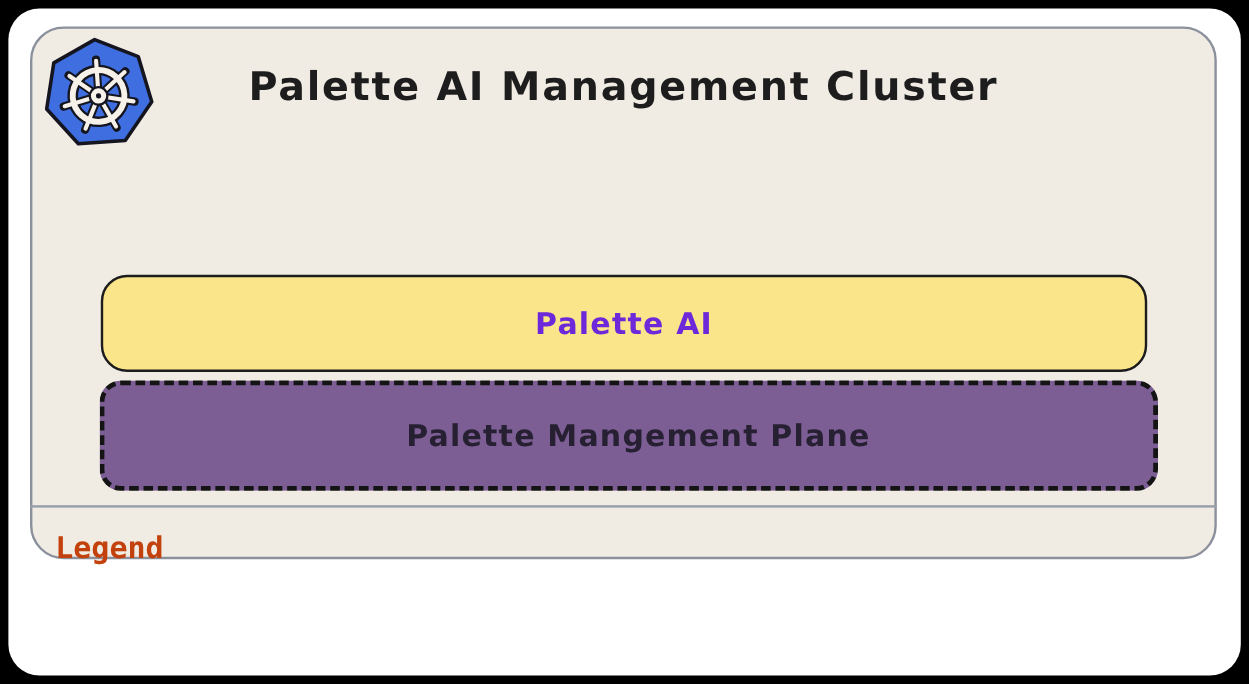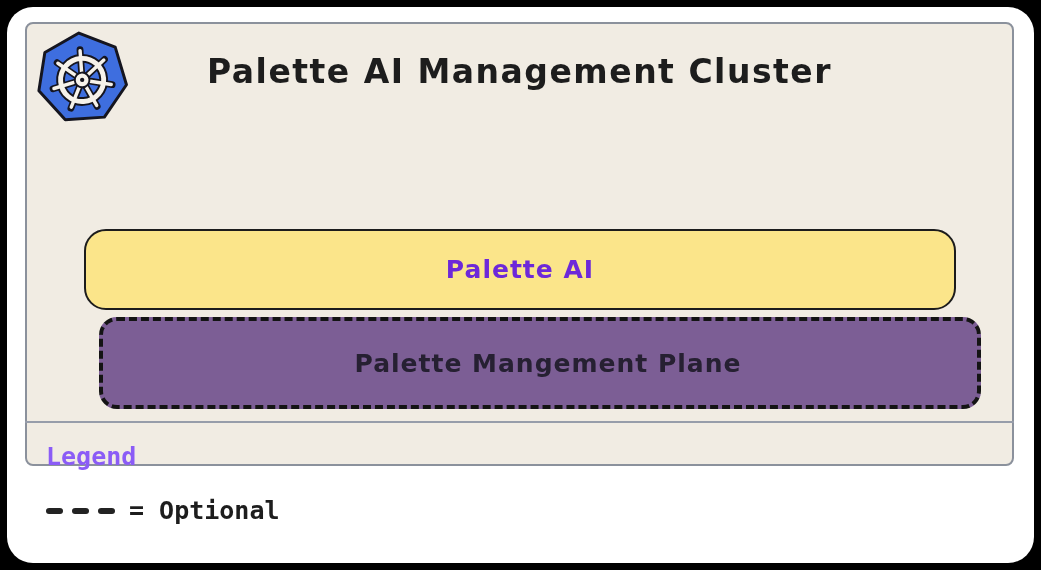--- a/index.html
+++ b/index.html
@@ -19,21 +19,21 @@
     border-radius: 26px;
   }
   .card {
     position: absolute;
     left: 18px;
     top: 15px;
     width: 989px;
     height: 444px;
     background: #f1ece3;
     border: 2px solid #8b919c;
-    border-radius: 8px;
+    border-radius: 28px;
   }
   .k8s-logo {
     position: absolute;
     left: 6px;
     top: 4px;
     width: 98px;
     height: 100px;
   }
   .diagram-title {
     position: absolute;
@@ -59,21 +59,21 @@
   .node-yellow {
     left: 57px;
     top: 205px;
     width: 872px;
     height: 81px;
     background: #fbe58a;
     border: 2.5px solid #1c1c1c;
     border-radius: 22px;
   }
   .node-purple {
-    left: 72px;
+    left: 56px;
     top: 293px;
     width: 882px;
     height: 92px;
     background: #7c5e95;
     border: 4.5px dashed #141414;
     border-radius: 18px;
     color: #262032;
     padding-left: 16px;
   }
   .legend-divider {
@@ -84,21 +84,21 @@
     height: 2px;
     background: #979daa;
   }
   .legend-title {
     position: absolute;
     left: 19px;
     top: 418px;
     font-family: "DejaVu Sans Mono", monospace;
     font-weight: 700;
     font-size: 25px;
-    color: #8b5cf6;
+    color: #c2410c;
   }
   .legend-row {
     position: absolute;
     left: 19px;
     top: 472px;
     display: flex;
     align-items: center;
     gap: 14px;
     font-family: "DejaVu Sans Mono", monospace;
     font-weight: 700;
@@ -162,24 +162,16 @@
       </div>
 
       <div class="node node-purple">
         <span>Palette Mangement Plane</span>
       </div>
 
       <div class="legend-divider"></div>
 
       <div class="legend-title">Legend</div>
 
-      <div class="legend-row">
-        <span class="dashes">
-            <i></i>
-            <i></i>
-            <i></i>
-          </span>
-        <span>= Optional</span>
-      </div>
 
     </div>
   </div>
 </div>
 
 </body></html>

